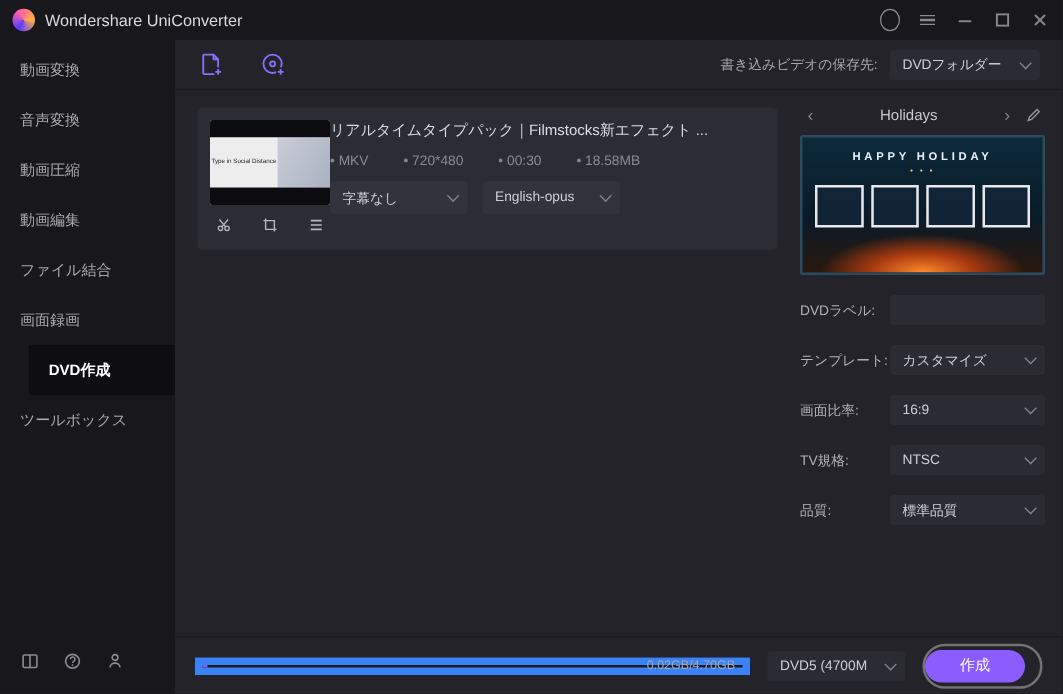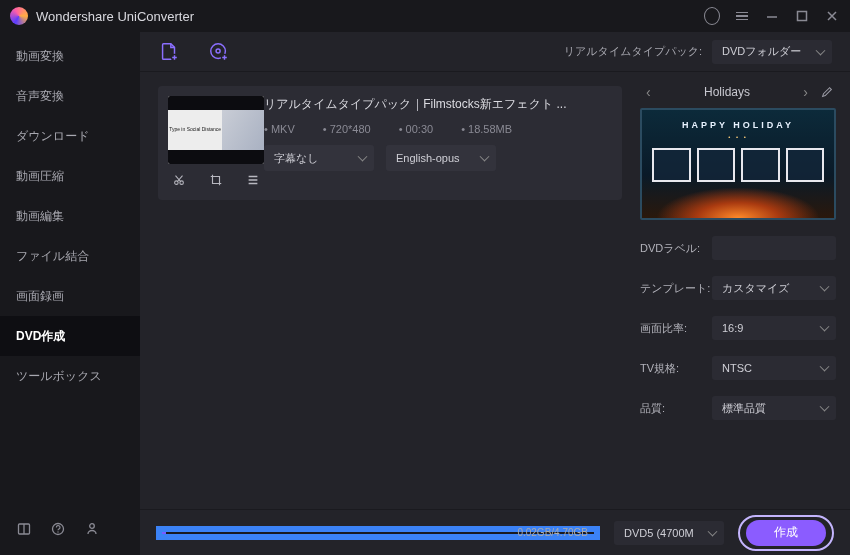--- a/index.html
+++ b/index.html
@@ -41,21 +41,21 @@
   }
   .side-item {
     padding: 0 16px;
     height: 40px;
     display:flex; align-items:center;
     font-size: 12px;
     color:#a8a8b0;
     cursor:pointer;
   }
   .side-item.active {
-    color:#fff; background:#0e0e12; font-weight:600;
+    color:#fff; background:#0e0e12; font-weight:600;margin-left:23px;
   }
   .side-bottom {
     margin-top:auto;
     display:flex; gap:18px;
     padding: 0 16px 18px;
     color:#8a8a94;
   }
   .side-bottom .ico{width:16px;height:16px;cursor:pointer;}
   
   .content {
@@ -142,22 +142,22 @@
     height:46px;border-top:1px solid #1a1a1f;
     display:flex;align-items:center;padding:0 16px;gap:14px;
   }
   .progress{
     flex:1;height:14px;background:#1a1a20;border:6px solid #3b82f6;position:relative;
   }
   .progress-fill{position:absolute;left:0;top:0;bottom:0;width:1%;background:#7a5cff;}
   .progress-text{position:absolute;right:6px;top:-1px;bottom:0;display:flex;align-items:center;font-size:10px;color:#aaa;}
   .disc-combo{width:110px;}
   .burn-wrap{
-    width:96px;height:36px;border:2px solid #c4b5fd;border-radius:20px;
-    display:flex;align-items:center;justify-content:center;
+    width:96px;height:36px;border:2px solid #737373;border-radius:20px;
+    display:flex;align-items:center;justify-content:flex-start;
   }
   .burn-btn{
     width:80px;height:26px;border-radius:14px;border:none;
     background:#8b5cff;color:#fff;font-size:12px;cursor:pointer;
   }
   svg{display:block;}
 </style>
 </head>
 <body>
 
@@ -195,23 +195,20 @@
 </div>
 
 <div class="shell">
 
   <div class="sidebar">
     <div class="side-item">
         <span>動画変換</span>
       </div>
     <div class="side-item">
         <span>音声変換</span>
-      </div>
-    <div class="side-item">
-        <span>ダウンロード</span>
       </div>
     <div class="side-item">
         <span>動画圧縮</span>
       </div>
     <div class="side-item">
         <span>動画編集</span>
       </div>
     <div class="side-item">
         <span>ファイル結合</span>
       </div>
@@ -260,21 +257,21 @@
       </div>
       <div class="tool-btn">
         <svg viewBox="0 0 24 24">
             <circle cx="11" cy="11" r="8" fill="none" stroke="#8b6fff" stroke-width="1.6"></circle>
             <circle cx="11" cy="11" r="2.2" fill="none" stroke="#8b6fff" stroke-width="1.6"></circle>
             <circle cx="18" cy="18" r="4" fill="#232329"></circle>
             <path d="M18 15.5v5M15.5 18h5" stroke="#8b6fff" stroke-width="1.6"></path>
           </svg>
       </div>
       <div class="toolbar-right">
-        <span>リアルタイムタイプパック:</span>
+        <span>書き込みビデオの保存先:</span>
         <div class="combo" style="min-width:120px">
           <span>DVDフォルダー</span>
         </div>
       </div>
     </div>
 
     <div class="body-row">
 
       <div class="file-area">
         <div class="file-card">

